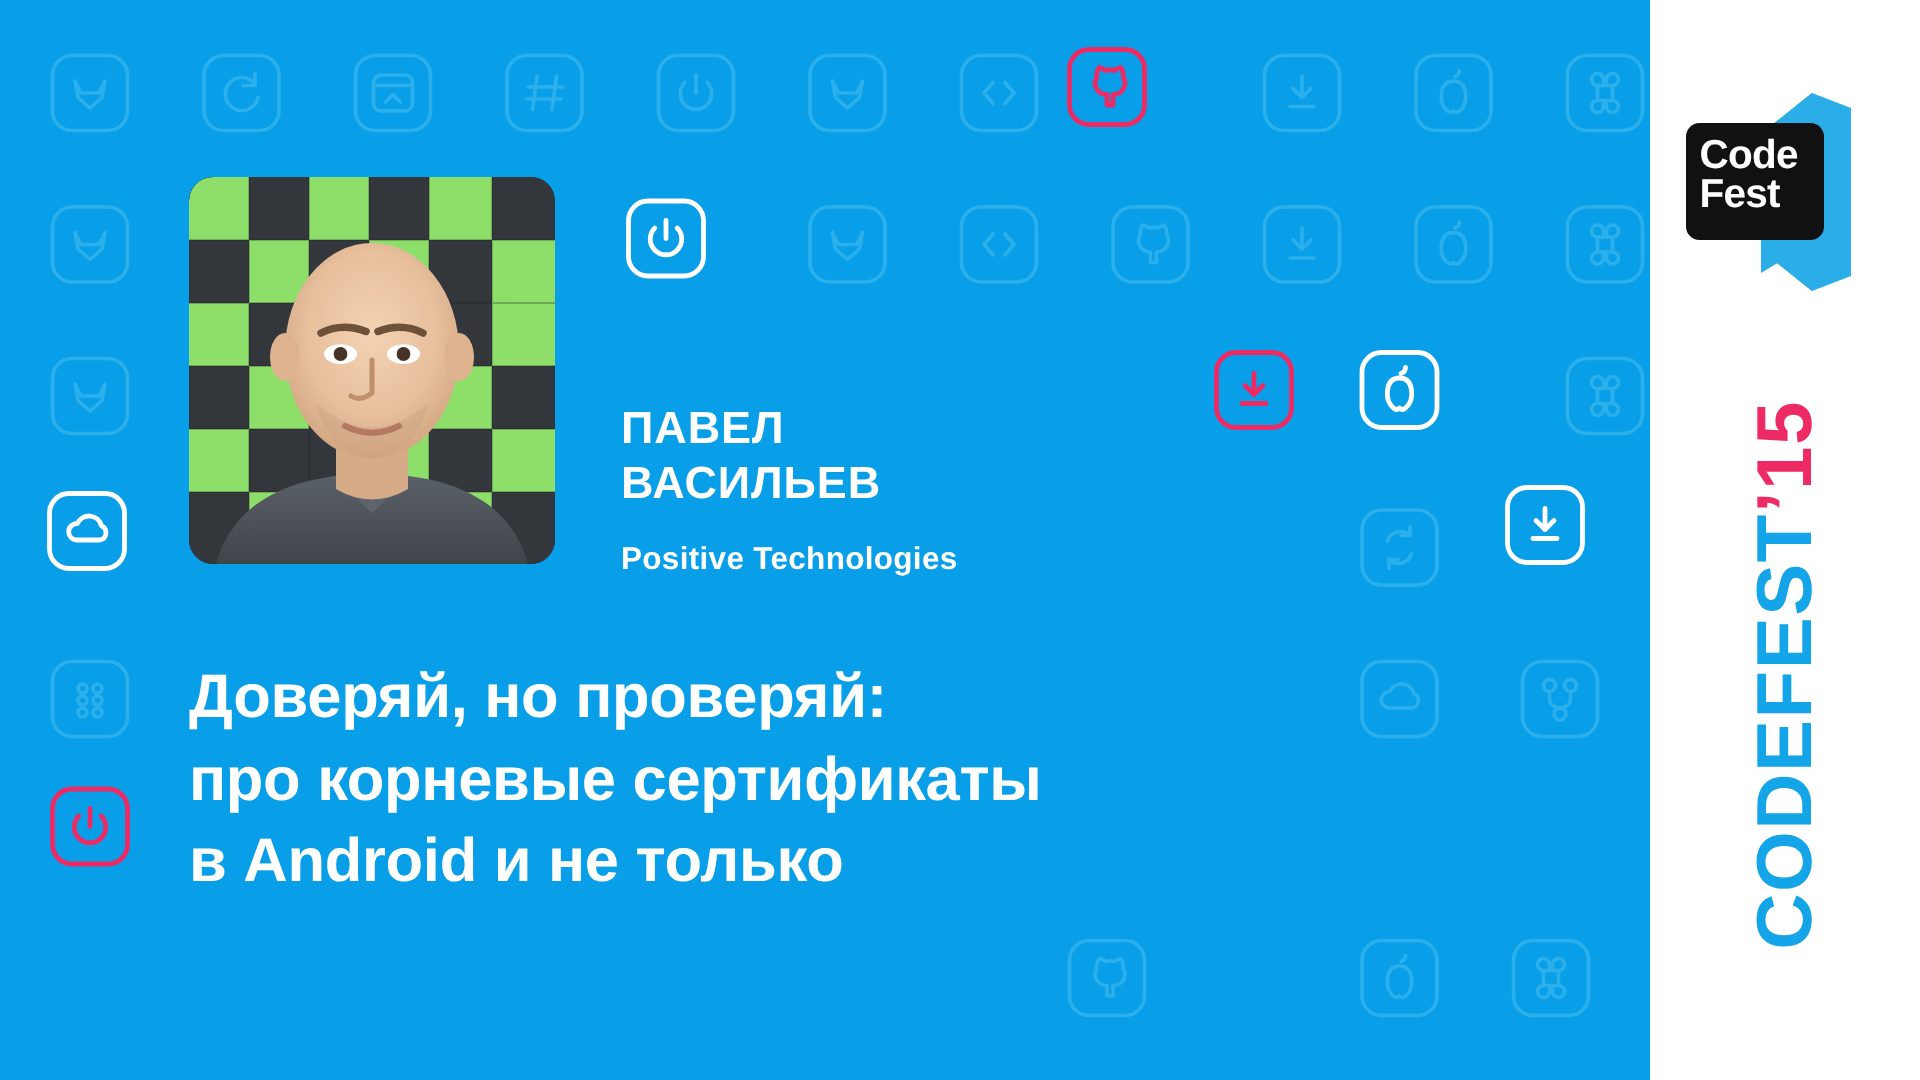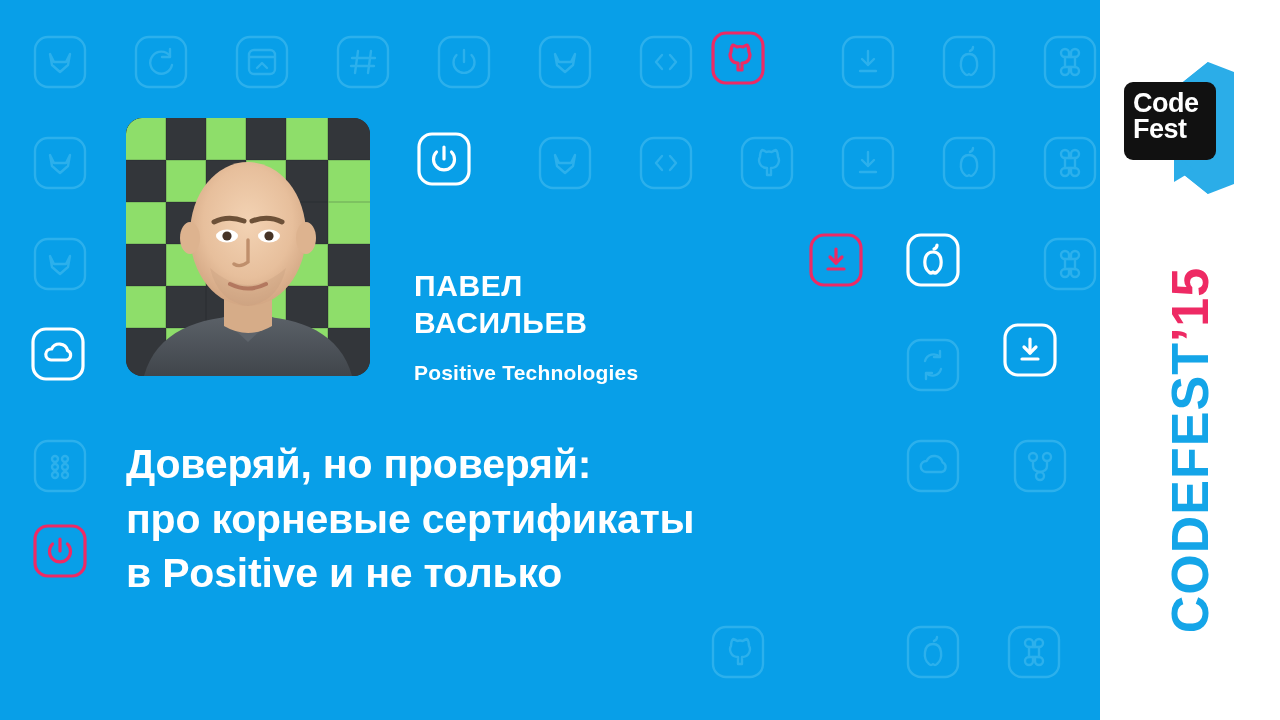--- a/index.html
+++ b/index.html
@@ -467,21 +467,21 @@
     </div>
 
     <div id="speaker-block">
       <div id="speaker-name">ПАВЕЛ
 ВАСИЛЬЕВ</div>
       <div id="speaker-company">Positive Technologies</div>
     </div>
 
     <div id="talk-title">Доверяй, но проверяй:
 про корневые сертификаты
-в Positive и не только</div>
+в Android и не только</div>
   </div>
 
   <div id="rail">
 
     <div id="cf-logo">
       <svg viewBox="0 0 126 138" aria-hidden="true">
         <path d="M92 4 L118 14 L118 126 L92 136 L62 112 L62 28 Z" fill="#2bade8"></path>
         <path d="M62 28 L92 4 L92 136 L62 112 Z" fill="#2bade8"></path>
         <path d="M58 96 L78 112 L58 124 Z" fill="#2bade8"></path>
         <rect x="8" y="24" width="92" height="78" rx="9" fill="#111111"></rect>

